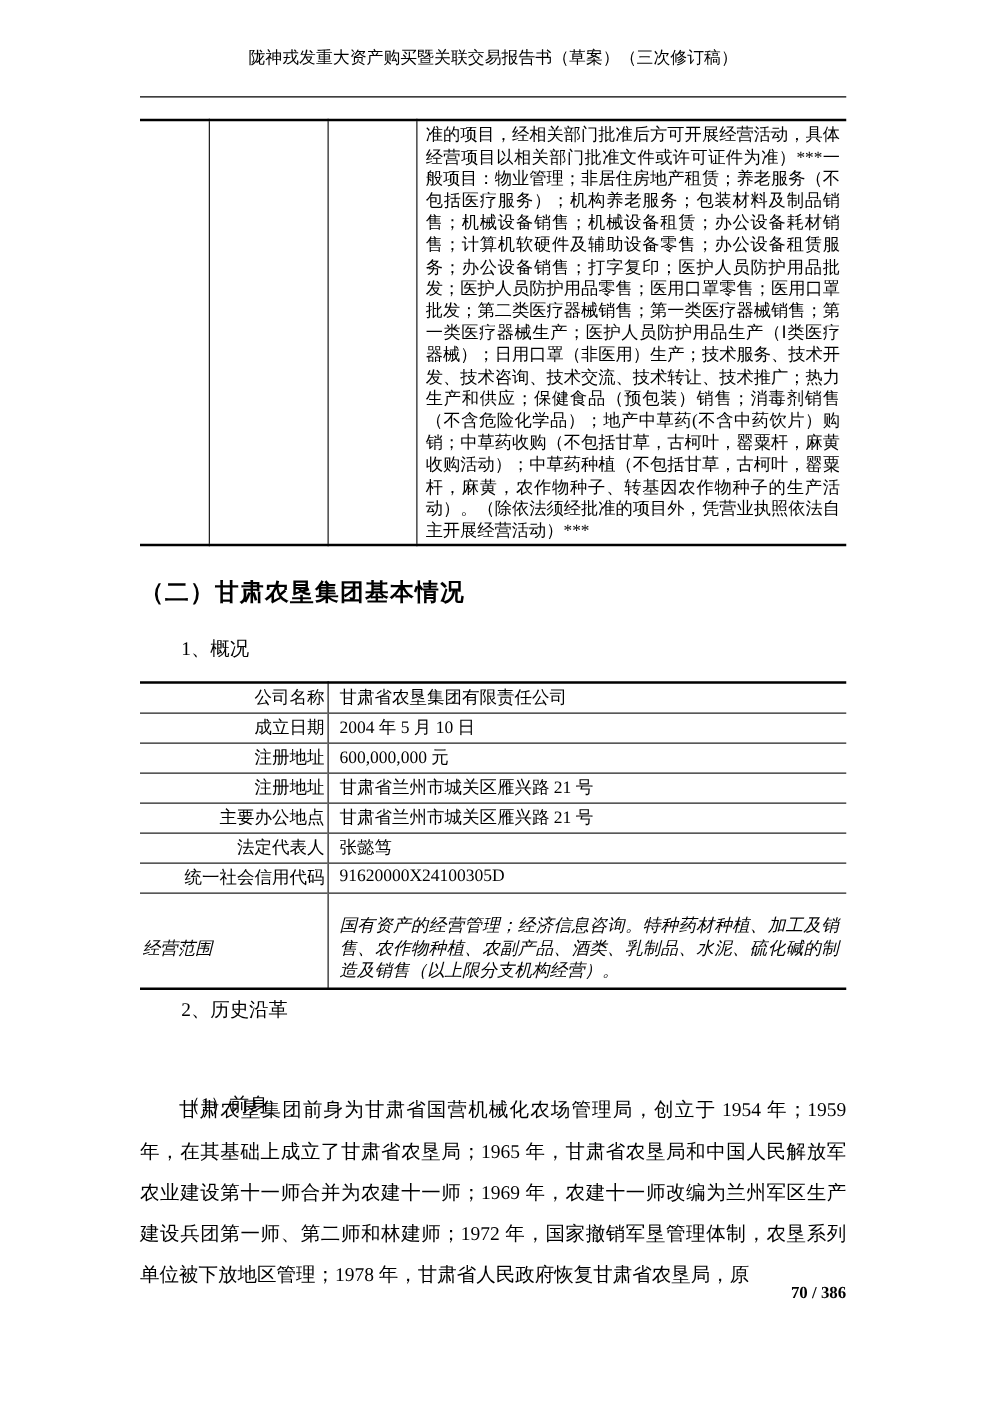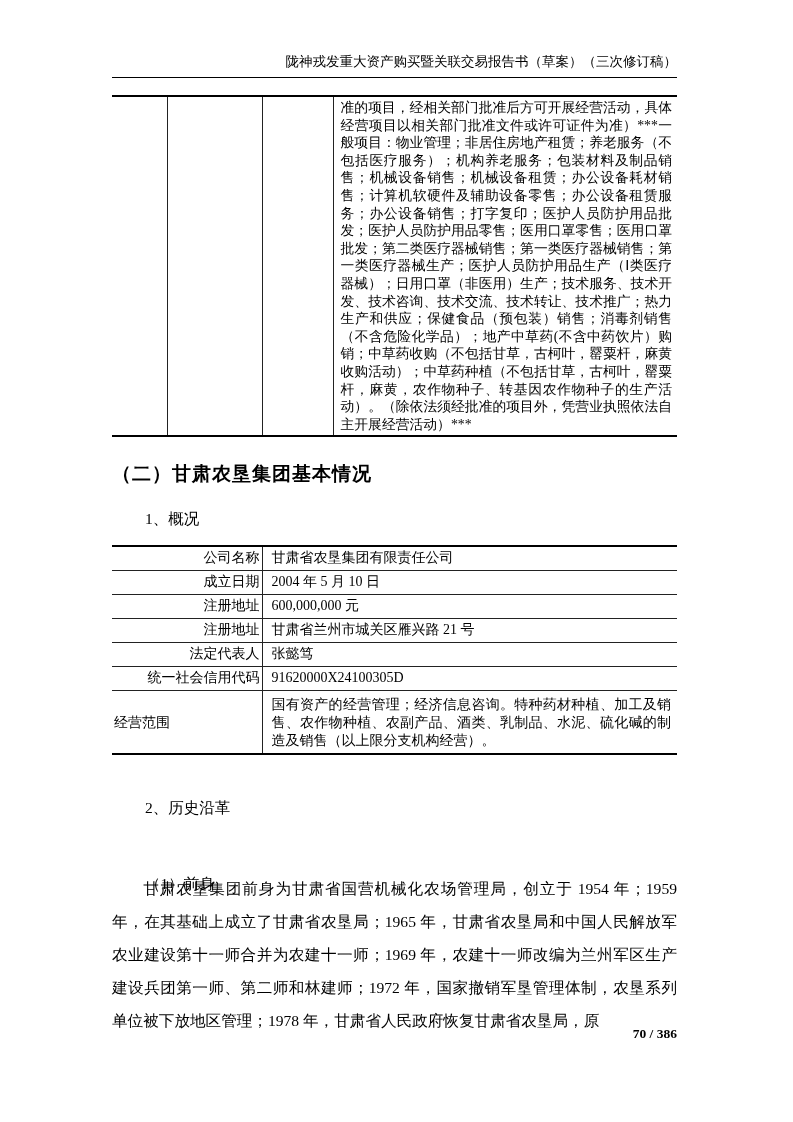--- a/index.html
+++ b/index.html
@@ -7,23 +7,23 @@
   body {
     width:793px; height:1122px;
     position:relative;
     font-family:"Liberation Serif", serif;
     color:#000;
     overflow:hidden;
   }
   .content { position:absolute; left:112px; width:565px; }
 
   
-  .hdr { top:52px; height:26px; display:flex; justify-content:flex-end;
+  .hdr { top:52px; height:26px; display:flex; justify-content:center;
          align-items:flex-end; font-size:13.5px; border-bottom:1.2px solid #000;
-         padding-bottom:6px; }
+         padding-bottom:22px; }
 
   
   .t1 { top:95px; border-collapse:collapse; table-layout:fixed;
         border-top:2.6px solid #000; border-bottom:2.6px solid #000; }
   .t1 td { vertical-align:top; }
   .t1 td + td { border-left:1.1px solid #222; }
   .t1 .c1 { width:55px; } .t1 .c2 { width:95px; } .t1 .c3 { width:71px; }
   .t1 .c4 { width:344px; font-size:13.8px; line-height:17.6px;
             text-align:justify; text-justify:inter-ideograph;
             padding:2px 5px 2px 7px; }
@@ -35,22 +35,22 @@
   .sub1 { top:509px; font-size:15.5px; padding-left:33px; }
 
   
   .t2 { top:545px; border-collapse:collapse; table-layout:fixed;
         border-top:2.6px solid #000; border-bottom:2.6px solid #000;
         font-size:14px; }
   .t2 td { height:24px; vertical-align:middle; }
   .t2 tr + tr td { border-top:1.1px solid #222; }
   .t2 .lbl { width:150px; text-align:right; padding:1px 2px; }
   .t2 .val { width:415px; border-left:1.1px solid #222; padding:1px 6px 1px 9px; }
-  .t2 tr.tall td { height:auto; padding-top:5px; padding-bottom:3px;
-                   line-height:18px; text-align:justify; text-justify:inter-ideograph; }
+  .t2 tr.tall td { height:auto; padding-top:18px; padding-bottom:3px;
+                   line-height:18px; text-align:justify; text-justify:inter-ideograph;font-style:italic; }
   .t2 tr.tall .lbl { text-align:left; }
 
   .sub2 { top:798px; font-size:15.5px; padding-left:33px; }
   .sub3 { top:836px; font-size:15.5px; padding-left:33px;margin-top:38px; }
 
   .para { top:872px; font-size:15.6px; line-height:33px;
           text-align:justify; text-justify:inter-ideograph; text-indent:2em; }
 
   .ftr { top:1026px; text-align:right; font-weight:bold; font-size:13.5px; }
 </style>
@@ -89,20 +89,24 @@
   </tr>
   <tr>
     <td class="lbl">注册地址</td>
     <td class="val">600,000,000 元</td>
   </tr>
   <tr>
     <td class="lbl">注册地址</td>
     <td class="val">甘肃省兰州市城关区雁兴路 21 号</td>
   </tr>
   <tr>
+    <td class="lbl">主要办公地点</td>
+    <td class="val">甘肃省兰州市城关区雁兴路 21 号</td>
+  </tr>
+  <tr>
     <td class="lbl">法定代表人</td>
     <td class="val">张懿笃</td>
   </tr>
   <tr>
     <td class="lbl">统一社会信用代码</td>
     <td class="val">91620000X24100305D</td>
   </tr>
   <tr class="tall">
     <td class="lbl">经营范围</td>
     <td class="val">国有资产的经营管理；经济信息咨询。特种药材种植、加工及销售、农作物种植、农副产品、酒类、乳制品、水泥、硫化碱的制造及销售（以上限分支机构经营）。</td>

